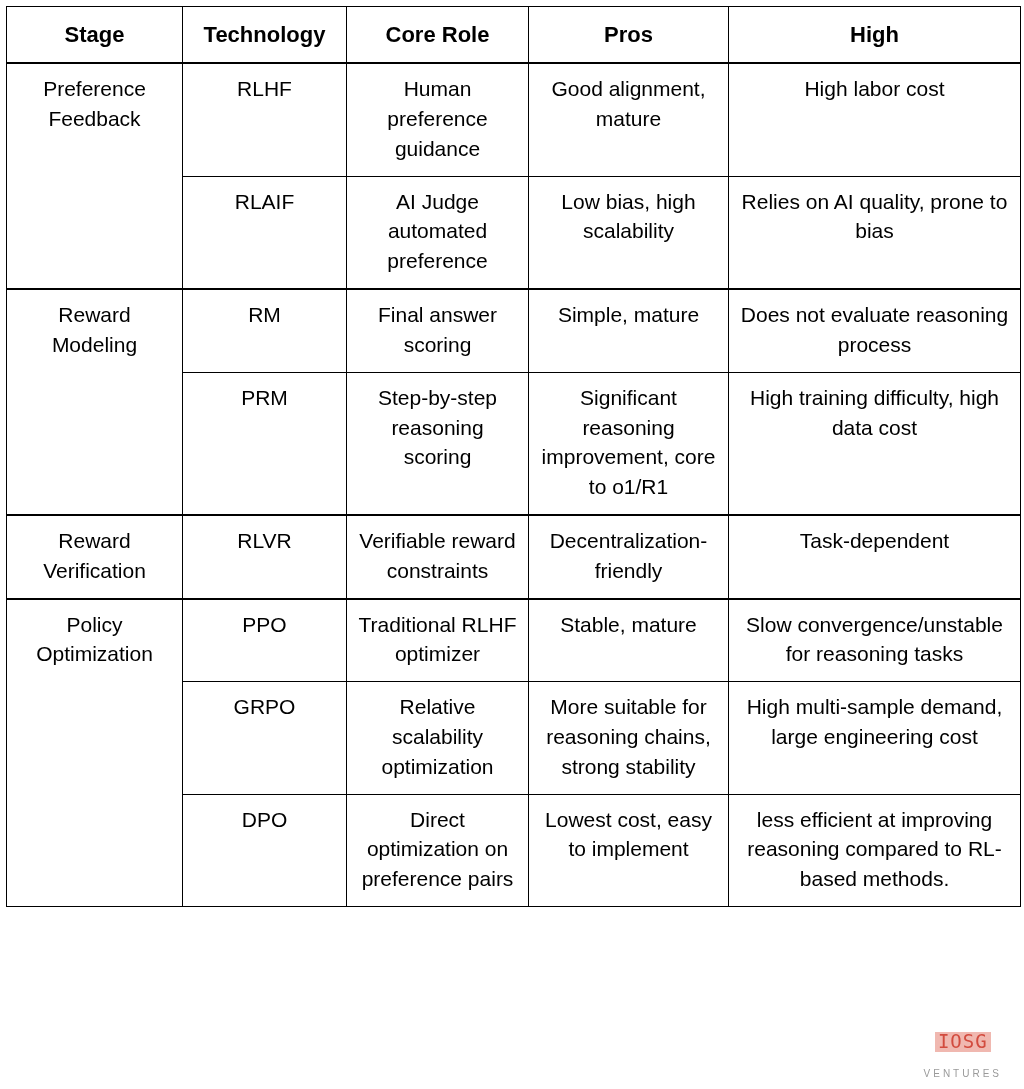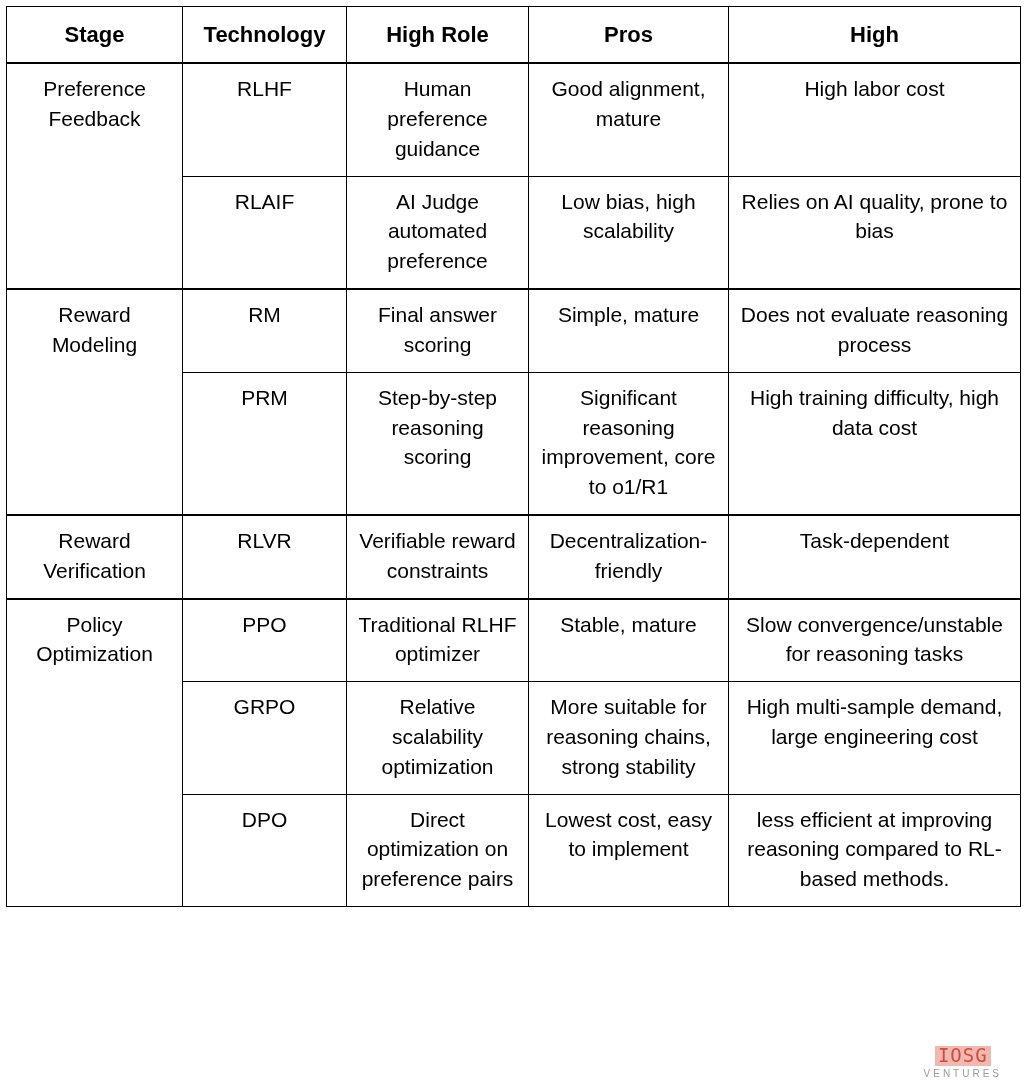--- a/index.html
+++ b/index.html
@@ -73,40 +73,40 @@
     background: #f0b8b0;
     display: inline-block;
     padding: 0 3px;
     line-height: 1.05;
   }
   .logo .sub {
     font-family: "Liberation Sans", sans-serif;
     font-size: 10px;
     letter-spacing: 3px;
     color: #9a9a9a;
-    margin-top: 2px;
+    margin-top: 16px;
   }
 </style>
 </head>
 <body>
 
 <div class="table-wrap">
   <table class="matrix">
     <colgroup>
       <col class="c-stage">
       <col class="c-tech">
       <col class="c-role">
       <col class="c-pros">
       <col class="c-cons">
     </colgroup>
     <thead>
       <tr>
         <th>Stage</th>
         <th>Technology</th>
-        <th>High Role</th>
+        <th>Core Role</th>
         <th>Pros</th>
         <th>High</th>
       </tr>
     </thead>
     <tbody>
       <tr class="group-start">
         <td class="stage-cell" rowspan="2">Preference Feedback</td>
         <td>RLHF</td>
         <td>Human preference guidance</td>
         <td>Good alignment, mature</td>

